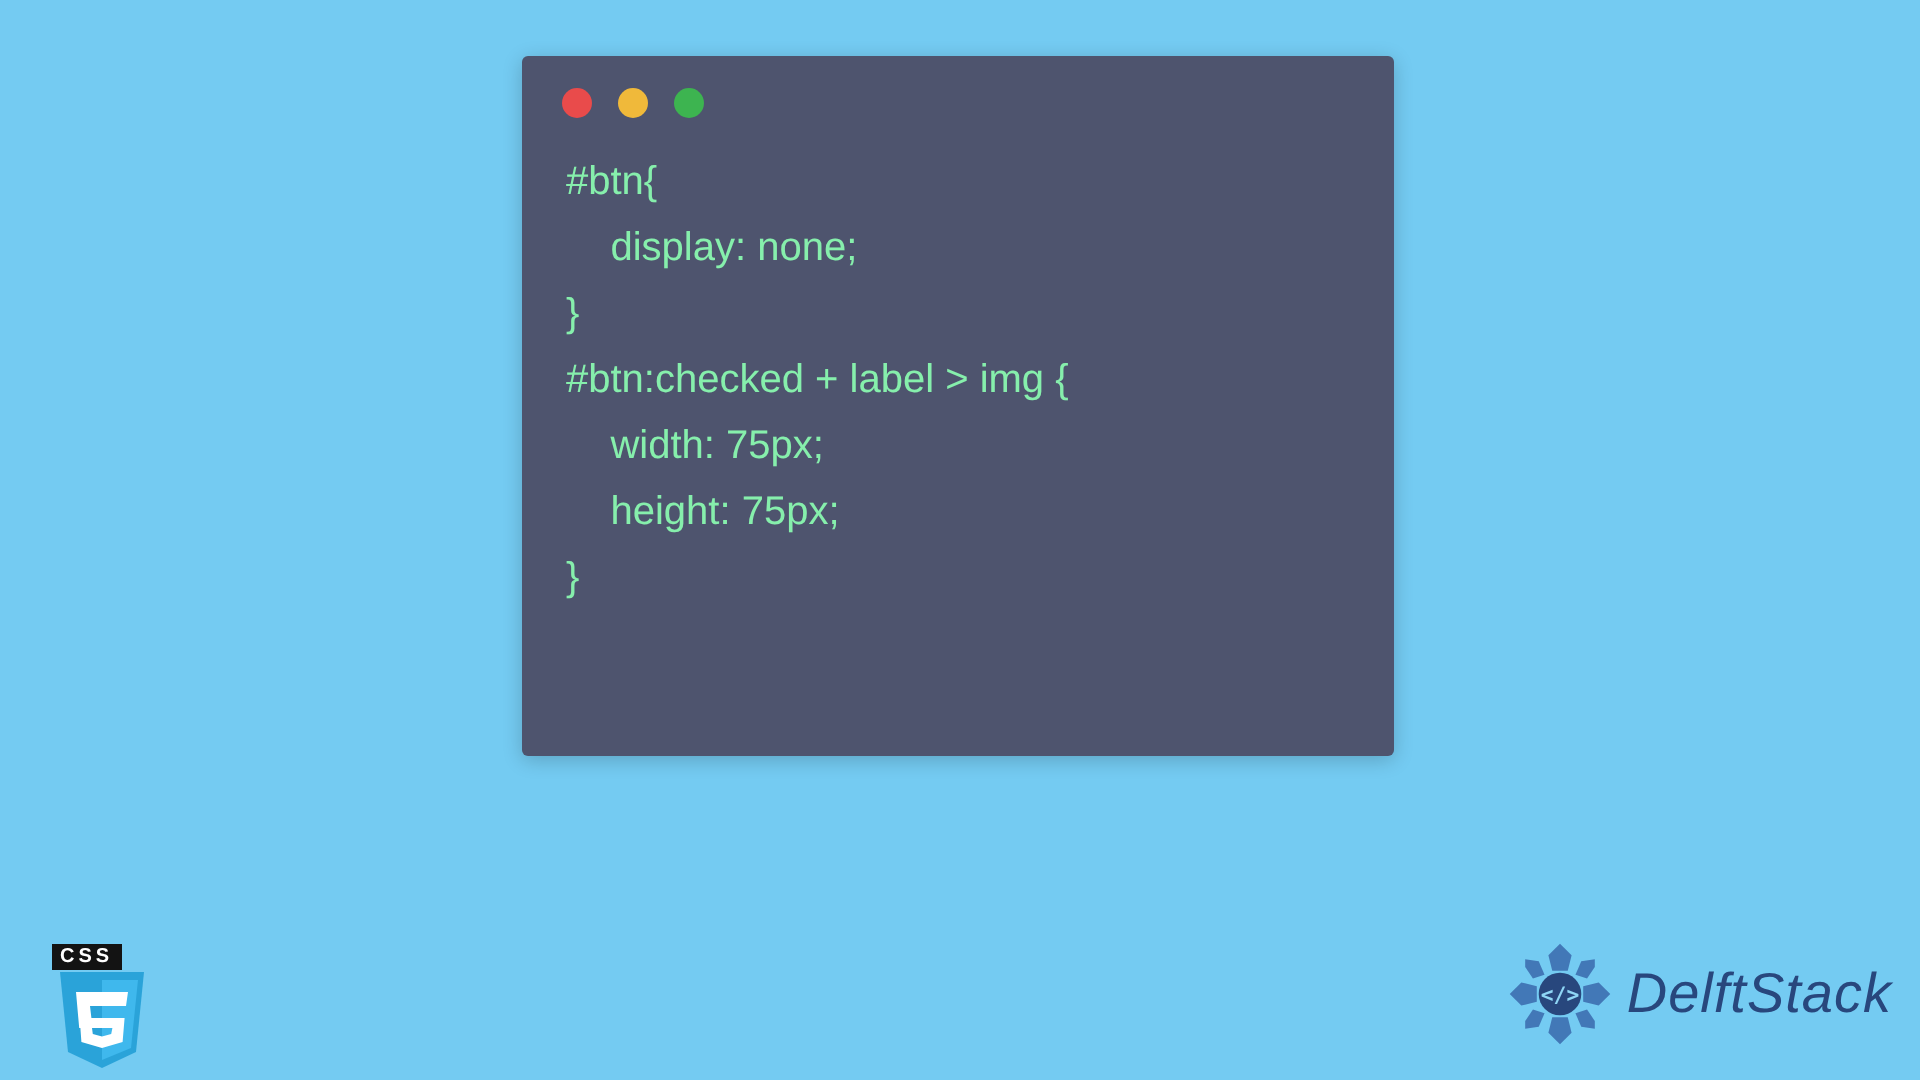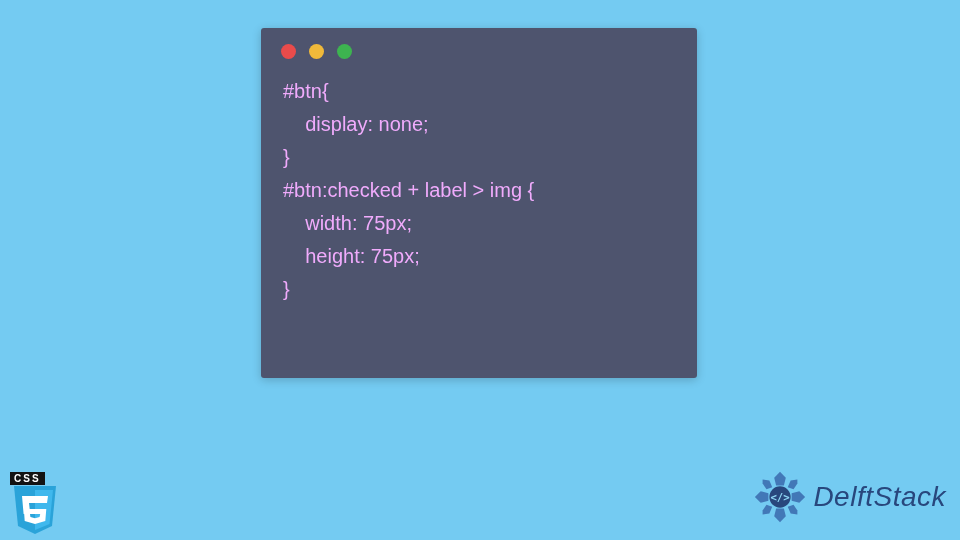--- a/index.html
+++ b/index.html
@@ -28,29 +28,29 @@
     .traffic-light {
       width: 15px;
       height: 15px;
       border-radius: 50%;
     }
     .tl-red { background: #e94b4b; }
     .tl-yellow { background: #f0b93a; }
     .tl-green { background: #3db450; }
     .code-content {
       padding: 8px 22px 20px 22px;
-      color: #f0abfc;
+      color: #86efac;
       font-size: 20px;
       line-height: 1.65;
       font-family: -apple-system, BlinkMacSystemFont, "Segoe UI", Arial, sans-serif;
       white-space: pre;
     }
     .css-badge {
       position: absolute;
-      left: 10px;
+      left: 26px;
       bottom: 14px;
       width: 50px;
       height: 58px;
     }
     .css-badge .label {
       background: #131313;
       color: #fff;
       font-size: 10px;
       font-weight: bold;
       letter-spacing: 2px;

